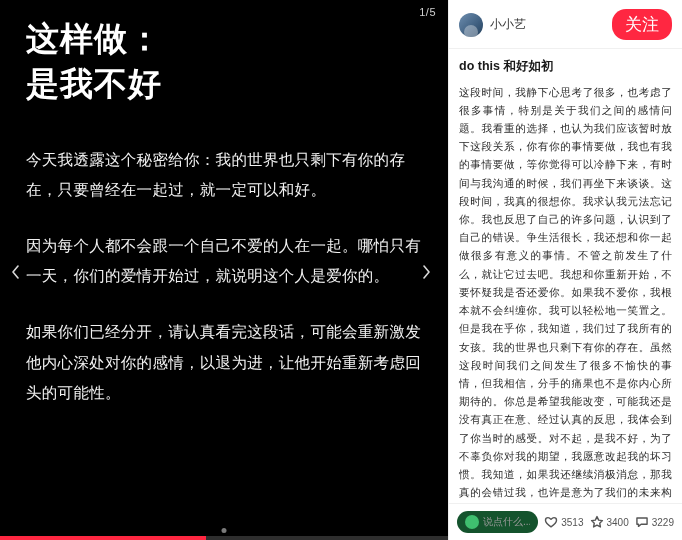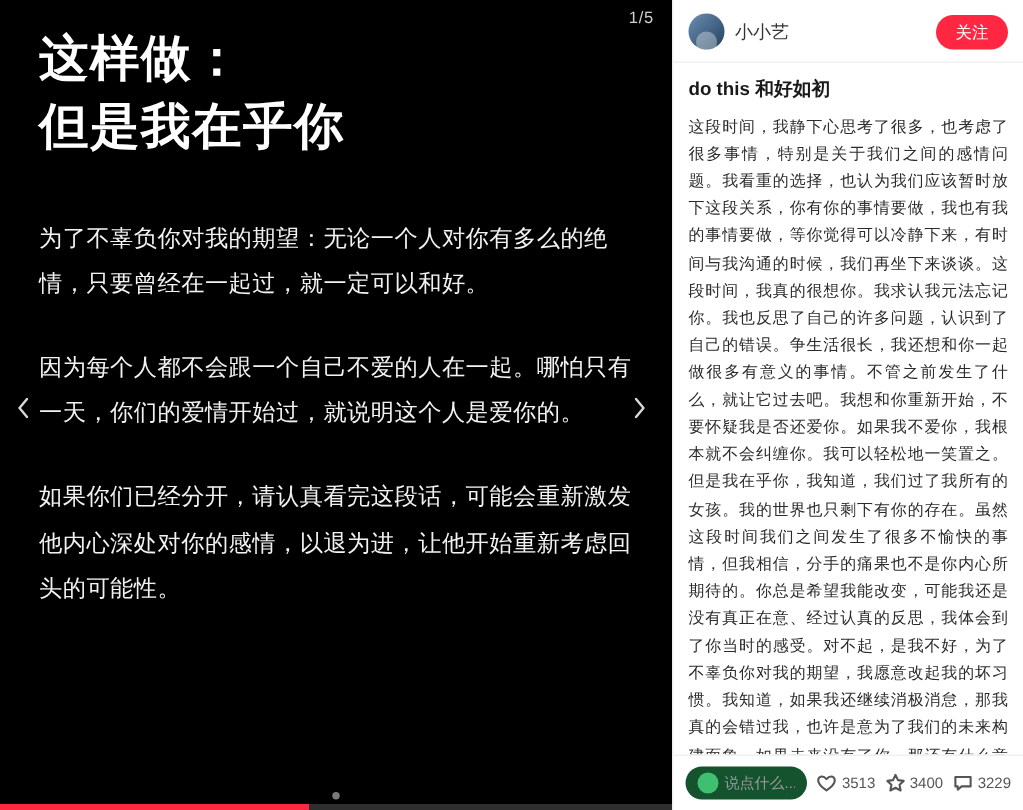--- a/index.html
+++ b/index.html
@@ -128,21 +128,21 @@
     flex: 1 1 auto;
     white-space: nowrap;
     overflow: hidden;
     text-overflow: ellipsis;
   }
   .follow-btn {
     background: #ff2741;
     color: #fff;
     border: none;
     border-radius: 14px;
-    font-size: 11px;
+    font-size: 17px;
     padding: 4px 13px;
     cursor: pointer;
     font-family: "Liberation Sans", sans-serif;
   }
 
   .panel-scroll {
     flex: 1 1 auto;
     overflow: hidden;
     padding: 0 10px;
   }
@@ -207,22 +207,22 @@
 </style>
 </head>
 <body>
 
 <div class="app">
 
   <div class="media">
     <div class="page-indicator">1/5</div>
     <div class="media-inner">
       <div class="title-line">这样做：</div>
-      <div class="title-line second">但是我在乎你</div>
-      <div class="body-para first">为了不辜负你对我的期望：无论一个人对你有多么的绝情，只要曾经在一起过，就一定可以和好。</div>
+      <div class="title-line second">是我不好</div>
+      <div class="body-para first">今天我透露这个秘密给你：我的世界也只剩下有你的存在，只要曾经在一起过，就一定可以和好。</div>
       <div class="body-para">因为每个人都不会跟一个自己不爱的人在一起。哪怕只有一天，你们的爱情开始过，就说明这个人是爱你的。</div>
       <div class="body-para">如果你们已经分开，请认真看完这段话，可能会重新激发他内心深处对你的感情，以退为进，让他开始重新考虑回头的可能性。</div>
     </div>
 
     <div class="nav-arrow left">
       <svg width="10" height="14" viewBox="0 0 10 14">
           <polyline class="icon-stroke" points="7,1 2,7 7,13"></polyline>
         </svg>
     </div>
     <div class="nav-arrow right">

